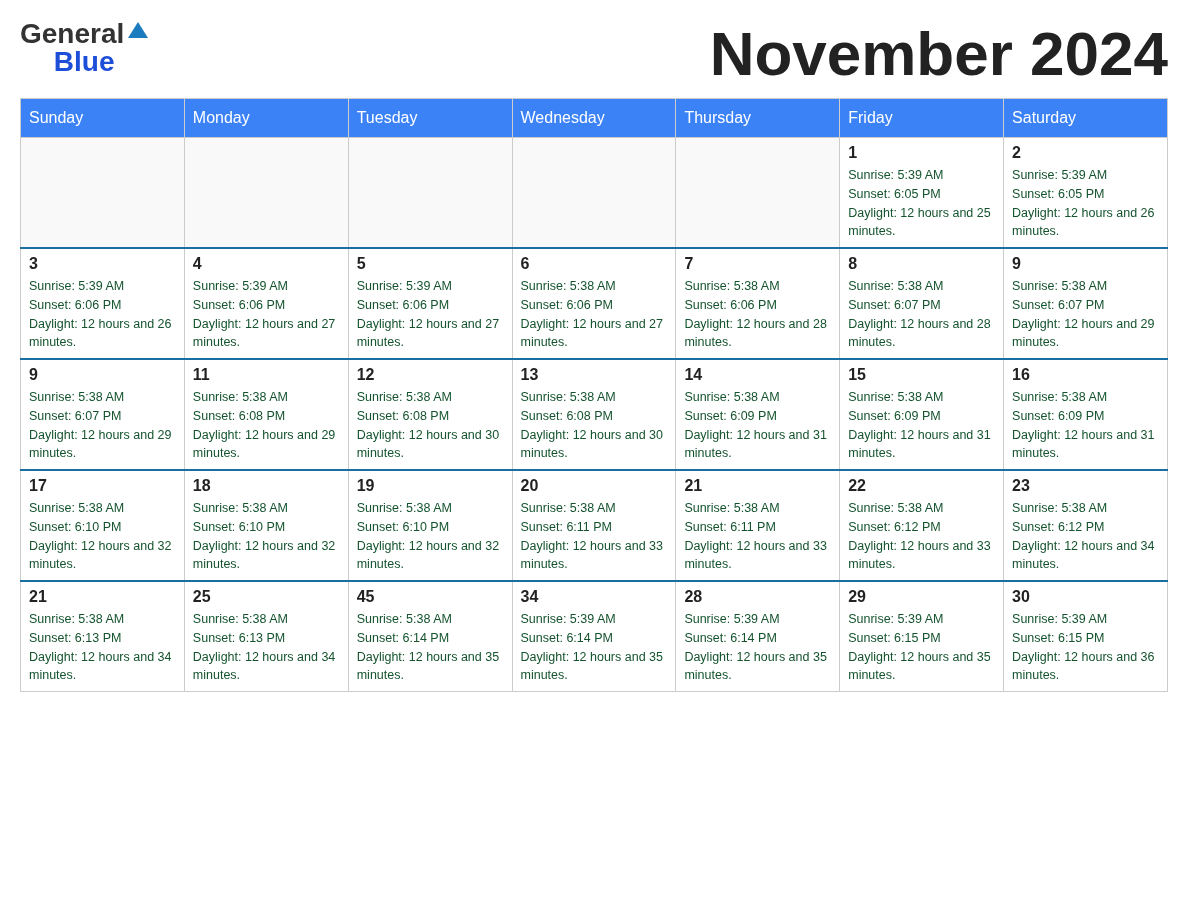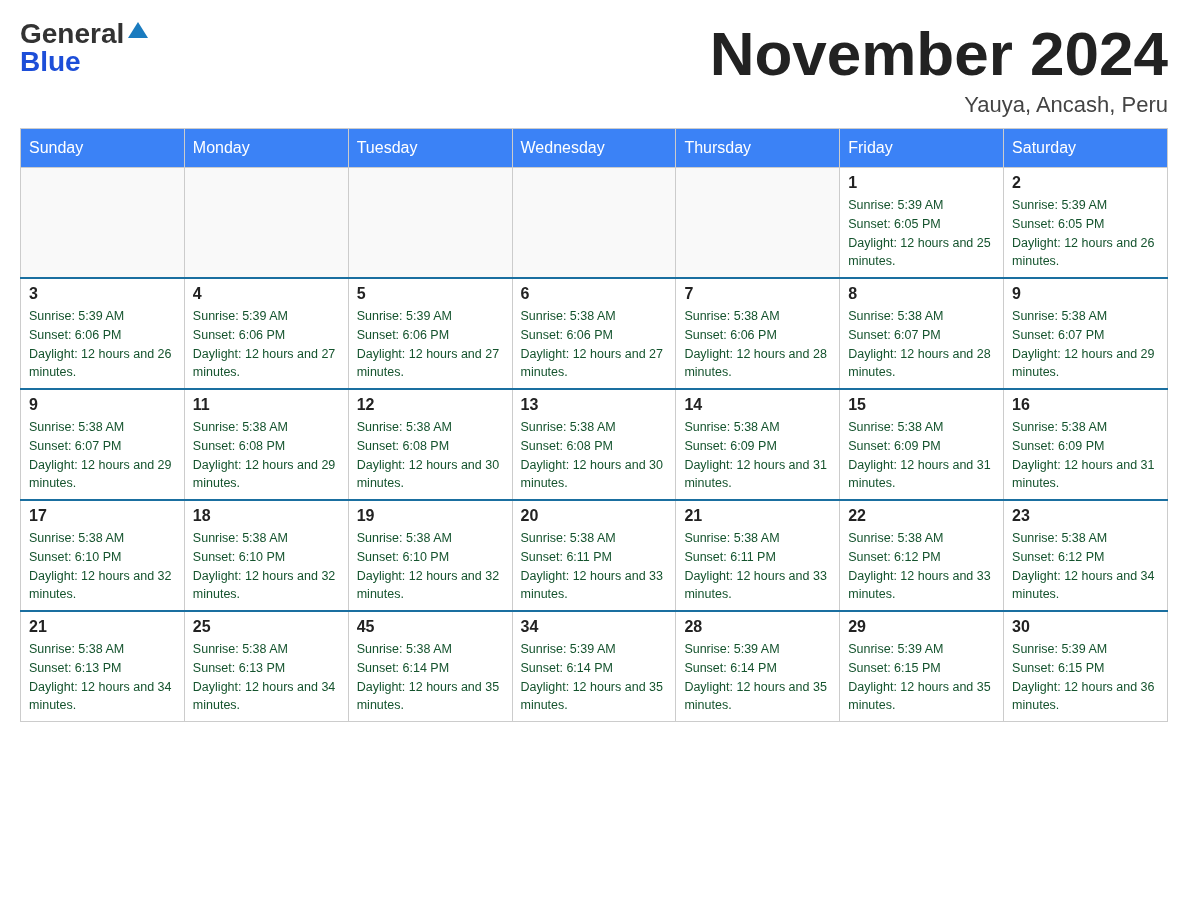--- a/index.html
+++ b/index.html
@@ -12,21 +12,21 @@
     }
     .header {
       display: flex;
       justify-content: space-between;
       align-items: flex-start;
       margin-bottom: 10px;
     }
     .logo {
       display: flex;
       flex-direction: column;
-      align-items: flex-start;
+      align-items: center;
     }
     .logo-text-general {
       font-size: 28px;
       font-weight: bold;
       color: #333;
       line-height: 1;
     }
     .logo-text-blue {
       font-size: 28px;
       font-weight: bold;
@@ -109,21 +109,20 @@
 <div class="header">
   <div class="logo">
     <div class="logo-row">
       <span class="logo-text-general">General</span>
       <span class="logo-icon"></span>
     </div>
     <span class="logo-text-blue">Blue</span>
   </div>
   <div class="title-section">
     <div class="month-title">November 2024</div>
-    <div class="location">Yauya, Ancash, Peru</div>
   </div>
 </div>
 
 <table class="calendar">
   <thead>
     <tr>
     <th>Sunday</th>
         <th>Monday</th>
         <th>Tuesday</th>
         <th>Wednesday</th>

